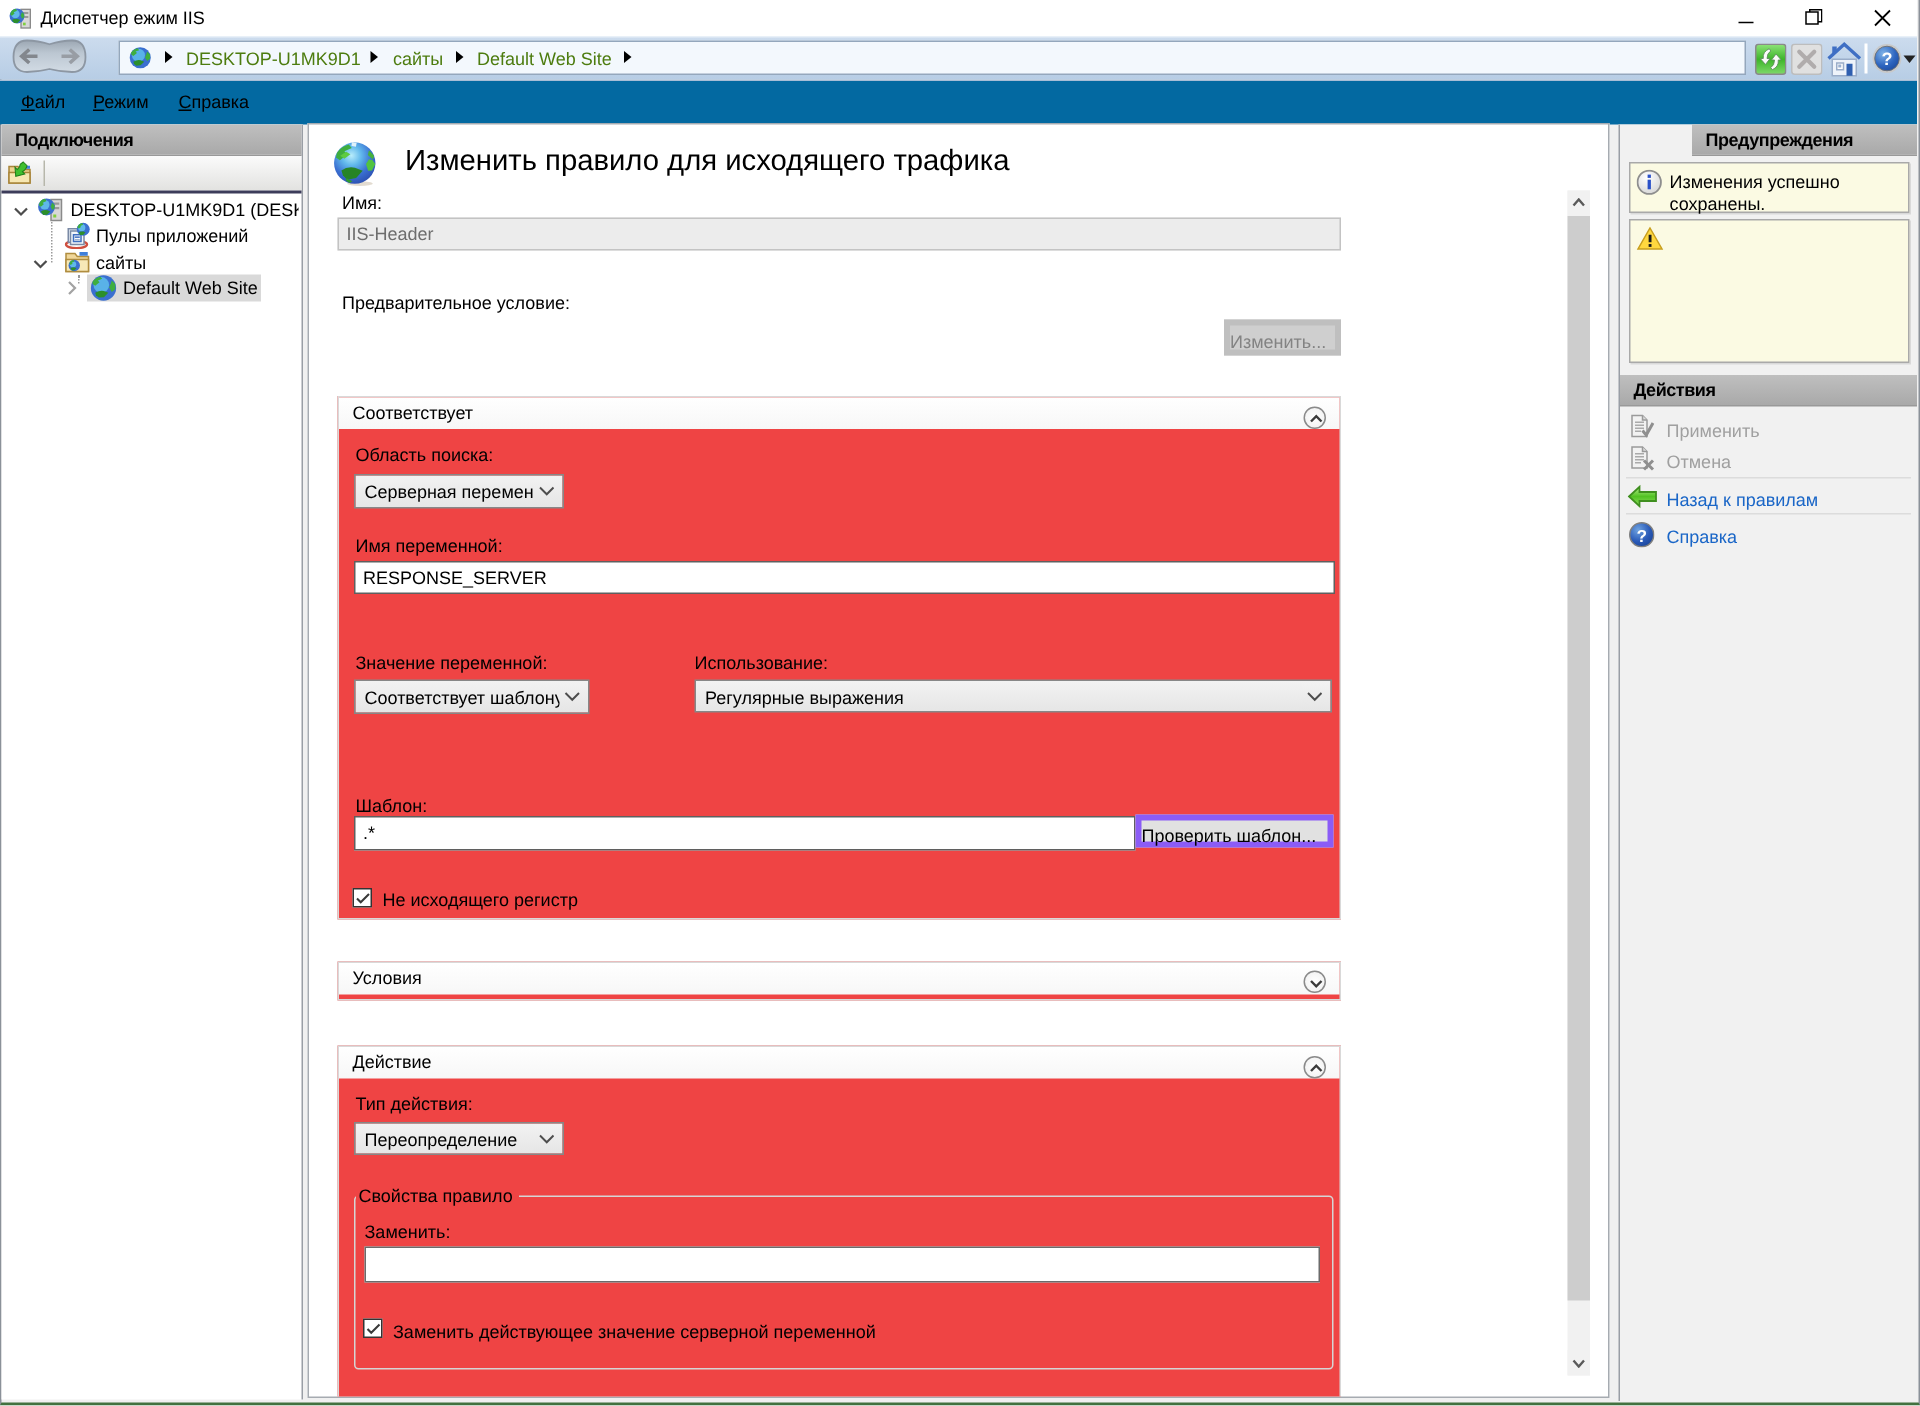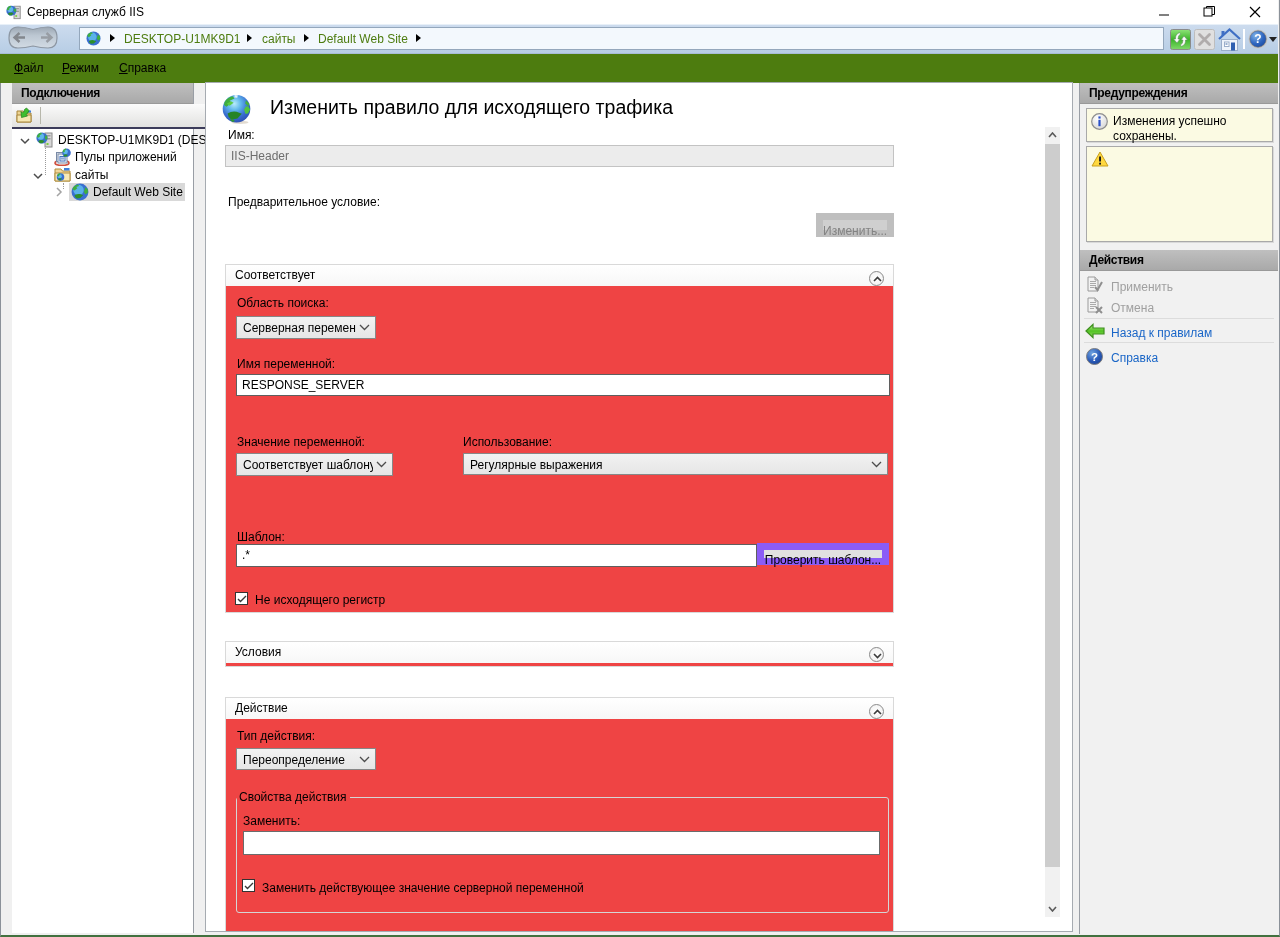--- a/index.html
+++ b/index.html
@@ -12,53 +12,53 @@
   border-left:1px solid #8b9199; border-right:1px solid #8b9199; border-bottom:2px solid #42713f; background:#f0f0f0; }
 #titlebar { position:absolute; left:0; top:0; width:1278px; height:24px; background:#fff; }
 #titlebar .ttl { position:absolute; left:27px; top:5px; font-size:12px; }
 
 #band { position:absolute; left:0; top:24px; width:1278px; height:30px;
   background:linear-gradient(#cddcee,#b7cde5); border-bottom:1px solid #a8bdd6; box-shadow:inset 0 1px 0 #e8f0f8;}
 #addr { position:absolute; left:79px; top:3px; width:1085px; height:23px; background:#f3f8fd; border:1px solid #94a7bc; }
 .crumb { position:absolute; top:4px; font-size:12px; color:#4d7c0f; }
 .csep { position:absolute; top:6px; width:0; height:0; border-left:5px solid #000; border-top:4px solid transparent; border-bottom:4px solid transparent; }
 
-#menubar { position:absolute; left:0; top:54px; width:1278px; height:29px; background:#4d7c0f; }
+#menubar { position:absolute; left:0; top:54px; width:1278px; height:29px; background:#0369a1; }
 .mitem { position:absolute; top:7px; font-size:12px; }
 .mitem u { text-decoration:underline; }
 
-#lpanel { position:absolute; left:12px; top:83px; width:182px; height:850px; background:#fff; border-right:1px solid #999ea5; }
+#lpanel { position:absolute; left:1px; top:83px; width:201px; height:850px; background:#fff; border-right:1px solid #999ea5; }
 .phdr { background:linear-gradient(#bfbfbf,#a9a9a9); border-bottom:1px solid #999; font-weight:bold; font-size:12px; letter-spacing:-0.3px; height:21px; line-height:20px; padding-left:9px; }
 #ltoolbar { position:absolute; left:0; top:21px; width:200px; height:25px;
   background:linear-gradient(#fbfbfb,#e2e2e0); border-bottom:2px solid #3c3c5a; }
 #tree { position:absolute; left:0; top:46px; width:200px; height:804px; overflow:hidden; }
 .trow { position:absolute; height:18px; line-height:17px; font-size:12px; white-space:nowrap; }
 
 #main { position:absolute; left:205px; top:82px; width:868px; height:850px; background:#fff; border:1px solid #a6abb1; overflow:hidden; }
 #main .biglbl { position:absolute; left:64px; top:13px; font-size:19.5px; }
 .lbl { position:absolute; font-size:12px; white-space:nowrap; }
 .tb { position:absolute; border:1px solid #5f5f5f; background:#fff; font-size:12px; padding:3px 5px 0 5px; white-space:nowrap;}
 .tb.dis { background:#ececec; border-color:#c3c3c3; color:#6d6d6d; }
 .combo { position:absolute; border:1px solid #878787; background:linear-gradient(#f2f2f2,#e6e6e6); font-size:12px; padding:4px 5px 0 6px; white-space:nowrap; overflow:hidden;}
 .combo .cv { position:absolute; right:1px; top:1px; bottom:1px; width:18px; background:linear-gradient(#f2f2f2,#e6e6e6); }
 .combo .cv svg { position:absolute; left:3px; top:6px; }
-.btn { position:absolute; border:7px solid #8b5cf6; background:#e1e1e1; font-size:12px; text-align:center; }
+.btn { position:absolute; border:4px solid #8b5cf6; background:#e1e1e1; font-size:12px; }
 .btn.dis { background:#cfcfcf; border-color:#bfbfbf; color:#838383; }
 .grp { position:absolute; border:1px solid #d9d9d9; background:#ef4444; }
 .grp .ghdr { position:absolute; left:0; top:0; right:0; height:21px; background:linear-gradient(#ffffff,#f7f7f7); font-size:12px; padding:3px 0 0 9px; }
 .collbtn { position:absolute; right:9px; top:6px; width:15px; height:15px; border:1px solid #8a8a8a; border-radius:50%; background:radial-gradient(#ffffff,#efefef); }
 .cb { position:absolute; width:13px; height:13px; border:1px solid #333; background:#fff; }
 fieldset.fs { position:absolute; border:1px solid #d5d5d5; border-radius:3px; }
 fieldset.fs legend { font-size:12px; margin-left:0; padding:0 4px 0 2px; }
 
 #sbar { position:absolute; left:839px; top:44px; width:15px; height:790px; background:#f1f1f1; }
 #sthumb { position:absolute; left:0; top:17px; width:15px; height:723px; background:#cdcdcd; }
 .sarrow { position:absolute; left:0; width:15px; height:17px; background:#f1f1f1; }
 
-#rpanel { position:absolute; left:1079px; top:83px; width:199px; height:851px; background:#f1f1f1; border-left:1px solid #999ea5; }
+#rpanel { position:absolute; left:1079px; top:83px; width:199px; height:851px; background:#f1f1f1; border-left:1px solid #999ea5;padding-left:48px; }
 .note { position:absolute; left:6px; width:187px; background:#fbfae3; border:1px solid #a9a9a9; box-shadow:1px 1px 0 #d9d9d9; }
 .note .ntext { position:absolute; left:26px; top:5px; font-size:12px; line-height:15.4px; }
 .act { position:absolute; left:31px; font-size:12px; white-space:nowrap; }
 .act.dis { color:#a0a0a0;text-align:right; }
 .act.lnk { color:#1a66c7; }
 .rsep { position:absolute; left:4px; width:190px; border-top:1px solid #dcdcdc; }
 </style>
 </head>
 <body>
 <div id="win"></div>
@@ -68,21 +68,21 @@
     <rect x="9" y="2" width="7" height="14" fill="#d7d7d7" stroke="#8a8a8a"></rect>
     <rect x="10.5" y="4" width="4" height="1.5" fill="#9a9a9a"></rect>
     <rect x="10.5" y="7" width="4" height="1.5" fill="#9a9a9a"></rect>
     <rect x="10.5" y="12" width="2" height="2" fill="#7fcf3f"></rect>
     <circle cx="6" cy="7" r="5.6" fill="#3a6fd0"></circle>
     <circle cx="4.8" cy="5.5" r="3.2" fill="#5fb8ea"></circle>
     <path d="M1.2 4.5 Q2.5 1.8 5 1.5 L6 3 L3.5 4.2 L4.2 5.2 L2.2 6.8 L1 6 Z" fill="#3fae3f"></path>
     <path d="M2.2 10 Q4.5 8.6 6.6 9.2 L8.6 10 L6.4 12.2 L3.8 12.3 Z" fill="#2c8f2c"></path>
     <path d="M9.8 4 L11.4 5.8 L11.3 8 L9.8 9 L8.8 6.6 Z" fill="#3fae3f"></path>
   </svg>
-  <span class="ttl">Серверная служб IIS</span>
+  <span class="ttl">Диспетчер ежим IIS</span>
   <svg class="abs" style="left:1158px;top:0" width="12" height="24">
       <line x1="1" y1="15" x2="11" y2="15" stroke="#000" stroke-width="1"></line>
     </svg>
   <svg class="abs" style="left:1203px;top:0" width="12" height="24">
       <rect x="1" y="8" width="8" height="8" fill="none" stroke="#000"></rect>
       <path d="M3.5 8 L3.5 6.5 L11.5 6.5 L11.5 14.5 L9 14.5" fill="none" stroke="#000"></path>
     </svg>
   <svg class="abs" style="left:1249px;top:0" width="12" height="24">
       <path d="M1 7 L11 17 M11 7 L1 17" stroke="#000" stroke-width="1.2"></path>
     </svg>
@@ -339,21 +339,21 @@
     <div class="lbl" style="left:11px;top:31px">Тип действия:</div>
     <div class="combo" style="left:10px;top:50px;width:140px;height:22px">Переопределение
       <span class="cv">
           <svg width="11" height="7" viewBox="0 0 11 7">
             <path d="M1 1 L5.5 5.5 L10 1" fill="none" stroke="#4d4d4d" stroke-width="1.3"></path>
           </svg>
         </span>
     </div>
 
     <fieldset class="fs" style="left:10px;top:92px;width:653px;height:123px">
-      <legend>Свойства действия</legend>
+      <legend>Свойства правило</legend>
     </fieldset>
     <div class="lbl" style="left:17px;top:116px">Заменить:</div>
     <div class="tb" style="left:17px;top:133px;width:637px;height:24px;border-color:#6b6b6b"></div>
     <div class="cb" style="left:16px;top:181px">
         <svg style="position:absolute;left:1px;top:2px" width="10" height="8" viewBox="0 0 10 8">
           <path d="M1 4 L3.5 6.5 L9 1" fill="none" stroke="#3a3a3a" stroke-width="1.4"></path>
         </svg>
       </div>
     <div class="lbl" style="left:36px;top:183px">Заменить действующее значение серверной переменной</div>
   </div>

